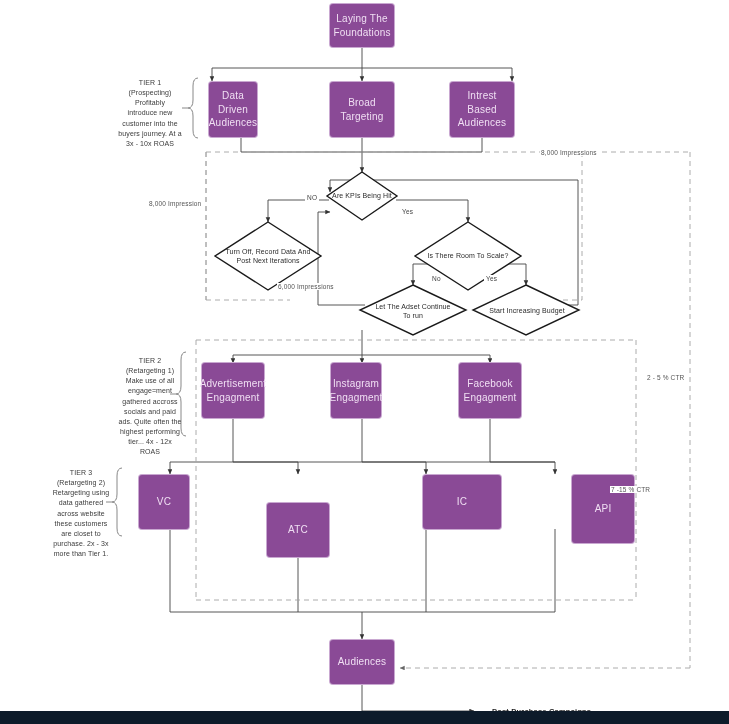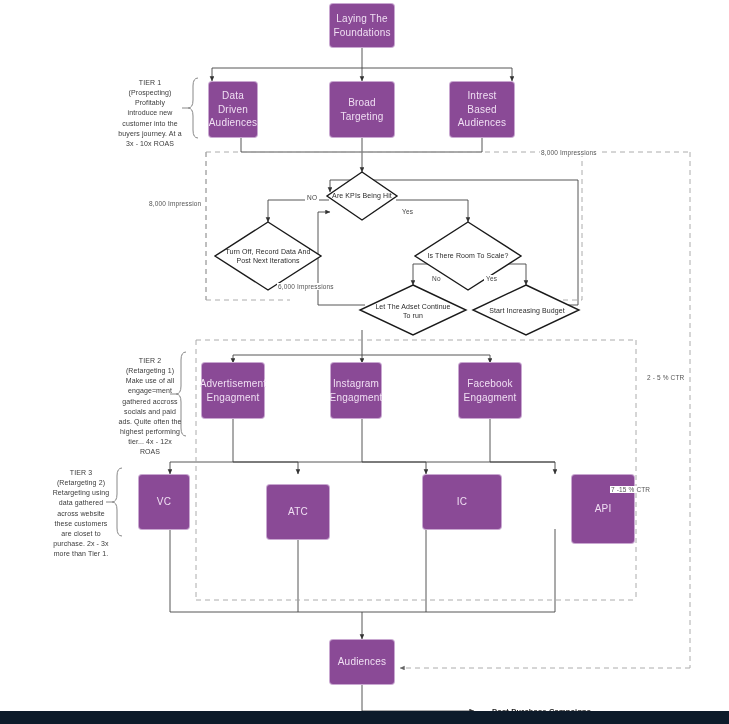--- a/index.html
+++ b/index.html
@@ -247,21 +247,21 @@
     <div>across website</div>
     <div>these customers</div>
     <div>are closet to</div>
     <div>purchase. 2x - 3x</div>
     <div>more than Tier 1.</div>
   </div>
 
   <div class="node" style="left:139px; top:475px; width:50px; height:54px;">
     <span>VC</span>
   </div>
-  <div class="node" style="left:267px; top:485px; width:62px; height:54px;">
+  <div class="node" style="left:267px; top:503px; width:62px; height:54px;">
     <span>ATC</span>
   </div>
   <div class="node" style="left:395px; top:475px; width:78px; height:54px;margin-left:28px;">
     <span>IC</span>
   </div>
   <div class="node" style="left:524px; top:475px; width:62px; height:68px;margin-left:48px;">
     <span>API</span>
   </div>
 
   <span class="edge-label" style="left:610px; top:486px;">7 -15  % CTR</span>

